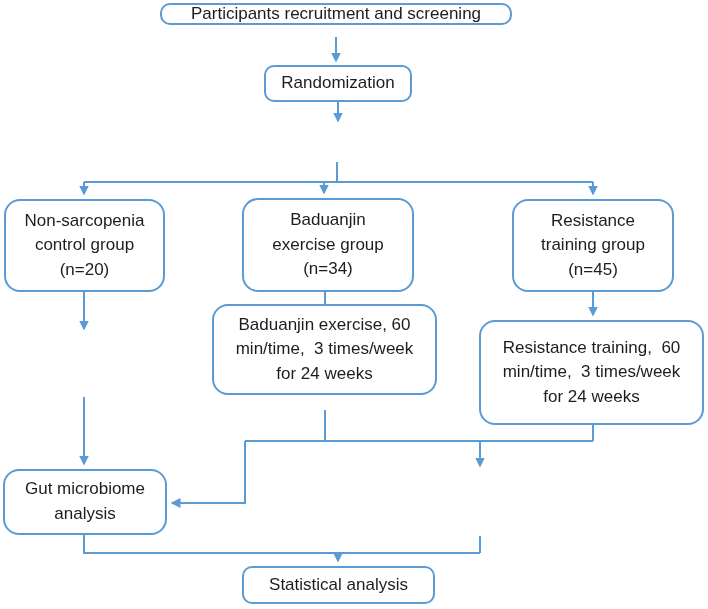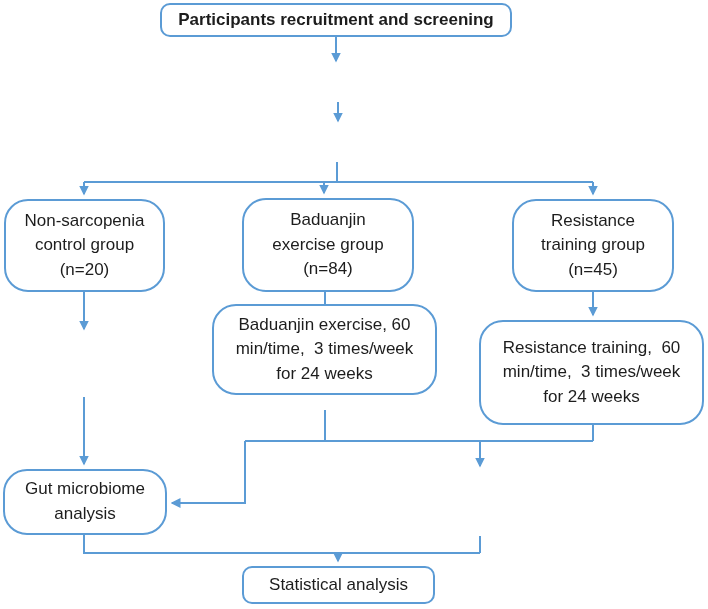--- a/index.html
+++ b/index.html
@@ -25,23 +25,23 @@
     color: #1d1d1d;
     font-size: 17px;
     line-height: 1.45;
     display: flex;
     align-items: center;
     justify-content: center;
     text-align: center;
     padding: 2px 6px;
   }
   .node span { white-space: pre-wrap; }
-  .r-lg { border-radius: 24px; }
+  .r-lg { border-radius: 16px; }
 
-  .n-recruitment          { left:160px; top:3px;   width:352px; height:34px;font-weight:bold; }
+  .n-recruitment          { left:160px; top:3px;   width:352px; height:22px; }
   .n-randomization        { left:264px; top:65px;  width:148px; height:37px; }
   .n-baseline             { left:238px; top:126px; width:200px; height:36px; }
   .n-group-control        { left:4px;   top:199px; width:161px; height:93px; }
   .n-group-baduanjin      { left:242px; top:198px; width:172px; height:94px; }
   .n-group-resistance     { left:512px; top:199px; width:162px; height:93px; }
   .n-health-education     { left:2px;   top:334px; width:163px; height:63px; }
   .n-baduanjin-exercise   { left:212px; top:304px; width:225px; height:91px; }
   .n-resistance-training  { left:479px; top:320px; width:225px; height:105px; }
   .n-gut-microbiome       { left:3px;   top:469px; width:164px; height:66px;text-align:center; }
   .n-outcome              { left:399px; top:471px; width:163px; height:65px; }
@@ -81,32 +81,35 @@
 
       <path d="M84,535 V554 M480,536 V553 M84,553 H480"></path>
       <path d="M338,553 V561" marker-end="url(#ah)"></path>
     </g>
   </svg>
 
   <div class="node n-recruitment">
     <span>Participants recruitment and screening</span>
   </div>
 
+  <div class="node n-randomization">
+    <span>Randomization</span>
+  </div>
 
 
   <div class="node r-lg n-group-control">
     <span>Non-sarcopenia
 control group
 (n=20)</span>
   </div>
 
   <div class="node r-lg n-group-baduanjin">
     <span>Baduanjin
 exercise group
-(n=84)</span>
+(n=34)</span>
   </div>
 
   <div class="node r-lg n-group-resistance">
     <span>Resistance
 training group
 (n=45)</span>
   </div>
 
 
   <div class="node r-lg n-baduanjin-exercise">

